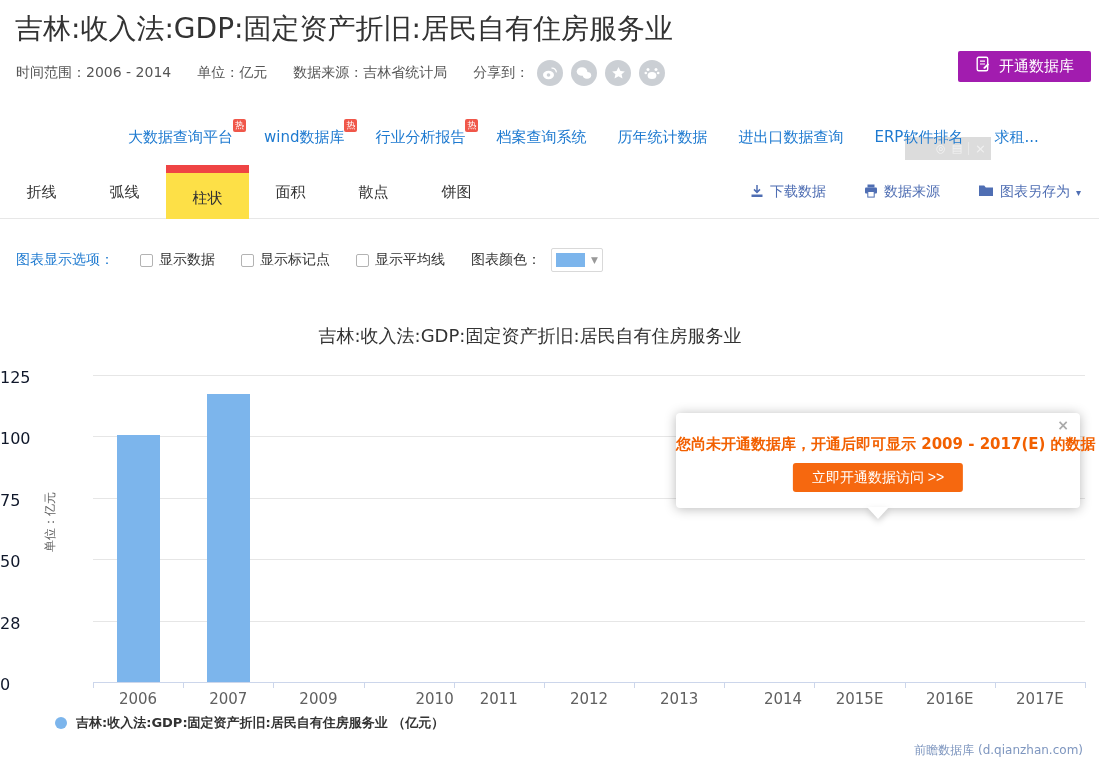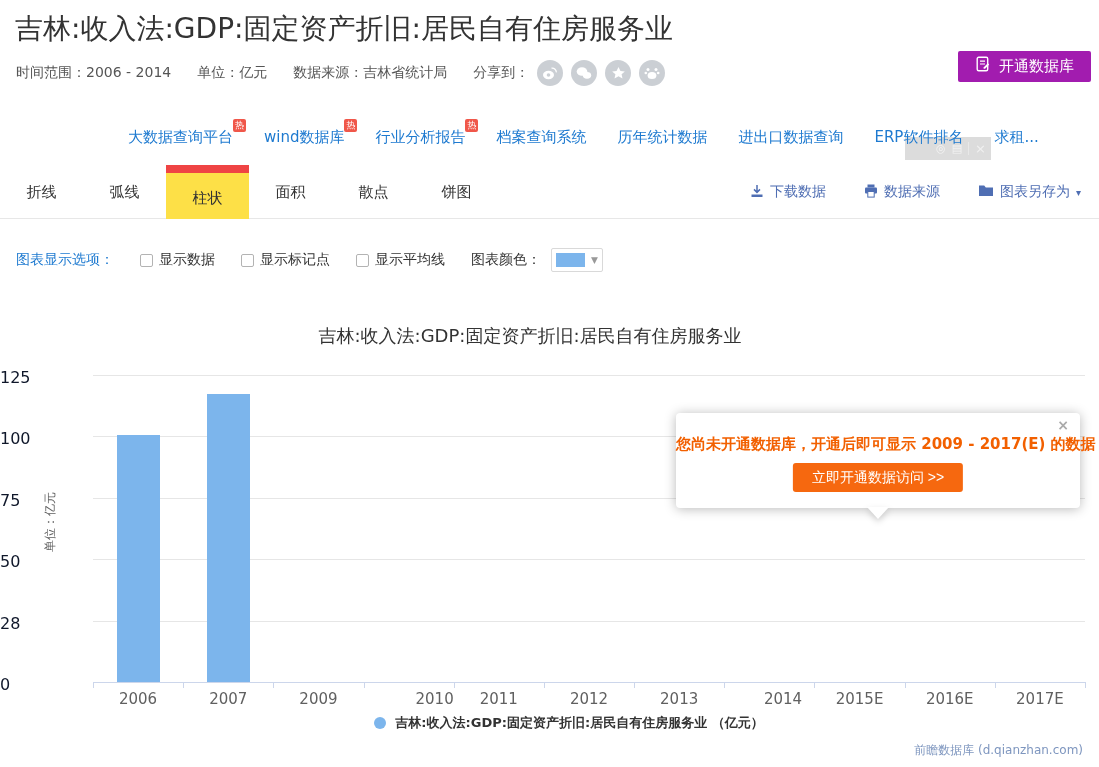--- a/index.html
+++ b/index.html
@@ -50,21 +50,21 @@
   
   .chart { position:absolute; left:0; top:300px; width:1099px; height:467px; }
   .chart-title { position:absolute; left:0; top:24px; width:1060px; text-align:center; font-size:18px; color:#333; }
   .gridline { position:absolute; height:1px; background:#e6e6e6; }
   .gridline.base { background:#ccd6eb; }
   .ytick-label { position:absolute; font-size:16px; color:#0f172a; }
   .xtick { position:absolute; width:1px; height:6px; background:#ccd6eb; }
   .xlabel { position:absolute; text-align:center; font-size:15px; color:#606060; }
   .bar { position:absolute; }
   .y-axis-title { position:absolute; left:50px; top:222px; transform:translate(-50%,-50%) rotate(-90deg); font-size:12px; color:#606060; white-space:nowrap; }
-  .legend { position:absolute; left:0; top:414px; width:1099px; display:flex; align-items:center; justify-content:center; padding-left:39px; cursor:pointer; }
+  .legend { position:absolute; left:0; top:414px; width:1099px; display:flex; align-items:center; justify-content:flex-start; padding-left:55px; cursor:pointer; }
   .legend-dot { width:12px; height:12px; border-radius:50%; margin-right:9px; }
   .legend-text { font-size:13px; font-weight:700; color:#333; }
   .watermark { position:absolute; right:16px; top:442px; font-size:12px; color:#7e96bf; cursor:pointer; }
 
   
   .popup { position:absolute; left:676px; top:413px; width:404px; height:95px; background:#fff; border-radius:4px; box-shadow:0 1px 12px rgba(0,0,0,.28); z-index:5; }
   .popup-close { position:absolute; top:4px; right:11px; color:#aaa; font-size:14px; font-weight:700; cursor:pointer; }
   .popup-msg { position:absolute; left:0; top:22px; width:100%; text-align:center; color:#f26000; font-size:15px; font-weight:700; white-space:nowrap; }
   .popup-btn { position:absolute; left:50%; transform:translateX(-50%); top:50px; height:29px; line-height:29px; padding:0 19px; background:#f6680f; color:#fff; font-size:14px; border:none; border-radius:3px; cursor:pointer; white-space:nowrap; }
   .popup-pointer { position:absolute; left:867px; top:507px; width:0; height:0; z-index:6;

